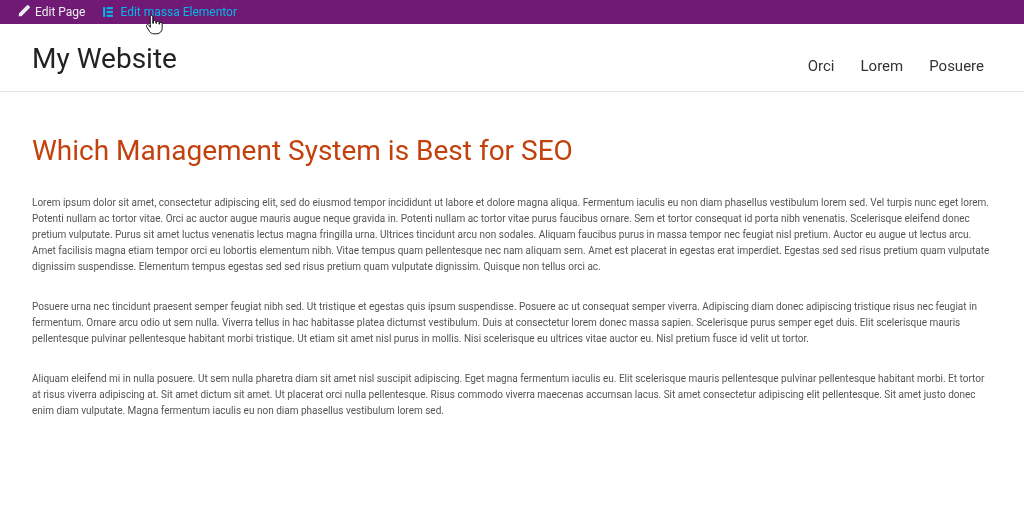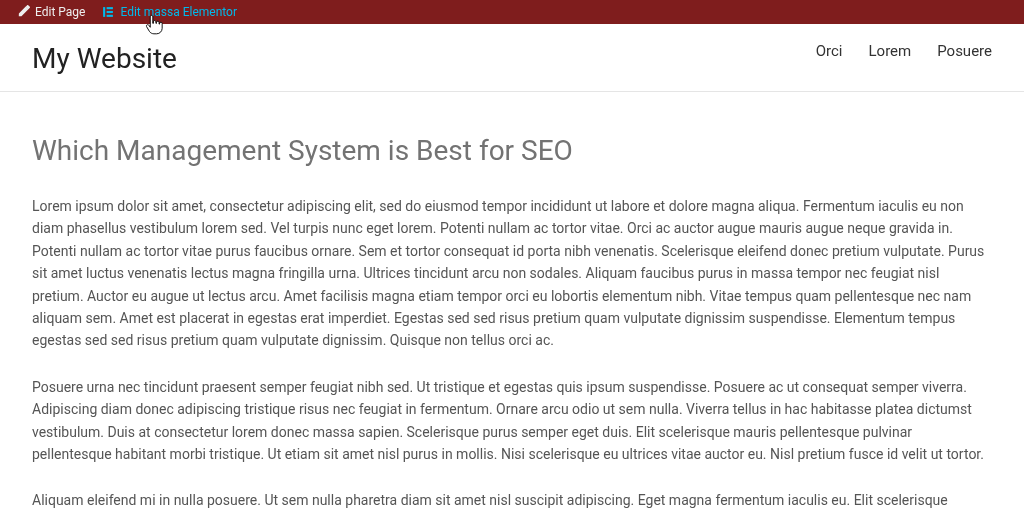--- a/index.html
+++ b/index.html
@@ -8,21 +8,21 @@
       background: #fff;
       color: #333;
       width: 1024px;
       height: 515px;
       overflow: hidden;
       position: relative;
     }
 
     
     .admin-bar {
-      background: #7f1d1d;
+      background: #701a75;
       height: 24px;
       display: flex;
       align-items: flex-start;
       padding: 0 8px;
       font-size: 12px;
       color: #eee;
     }
     .admin-item {
       display: flex;
       align-items: center;
@@ -38,23 +38,23 @@
       justify-content: center;
       width: 14px;
       height: 14px;
       margin-right: 5px;
     }
     .admin-icon svg { width: 14px; height: 14px; }
 
     
     .site-header {
       display: flex;
-      align-items: flex-start;
+      align-items: flex-end;
       justify-content: space-between;
-      padding: 18px 32px 16px 32px;
+      padding: 18px 40px 16px 32px;
       border-bottom: 1px solid #e5e5e5;
     }
     .site-title {
       font-size: 28px;
       font-weight: 400;
       color: #222;
     }
     .site-nav {
       display: flex;
       gap: 26px;
@@ -65,25 +65,25 @@
       cursor: pointer;
     }
 
     
     .content {
       padding: 42px 32px 0 32px;
     }
     .article-title {
       font-size: 28px;
       font-weight: 400;
-      color: #737373;
+      color: #c2410c;
       margin-bottom: 28px;
     }
     .article-body p {
-      font-size: 14px;
+      font-size: 10px;
       line-height: 1.6;
       color: #555;
       margin-bottom: 24px;
     }
 
     
     .cursor-overlay {
       position: absolute;
       left: 143px;
       top: 14px;

